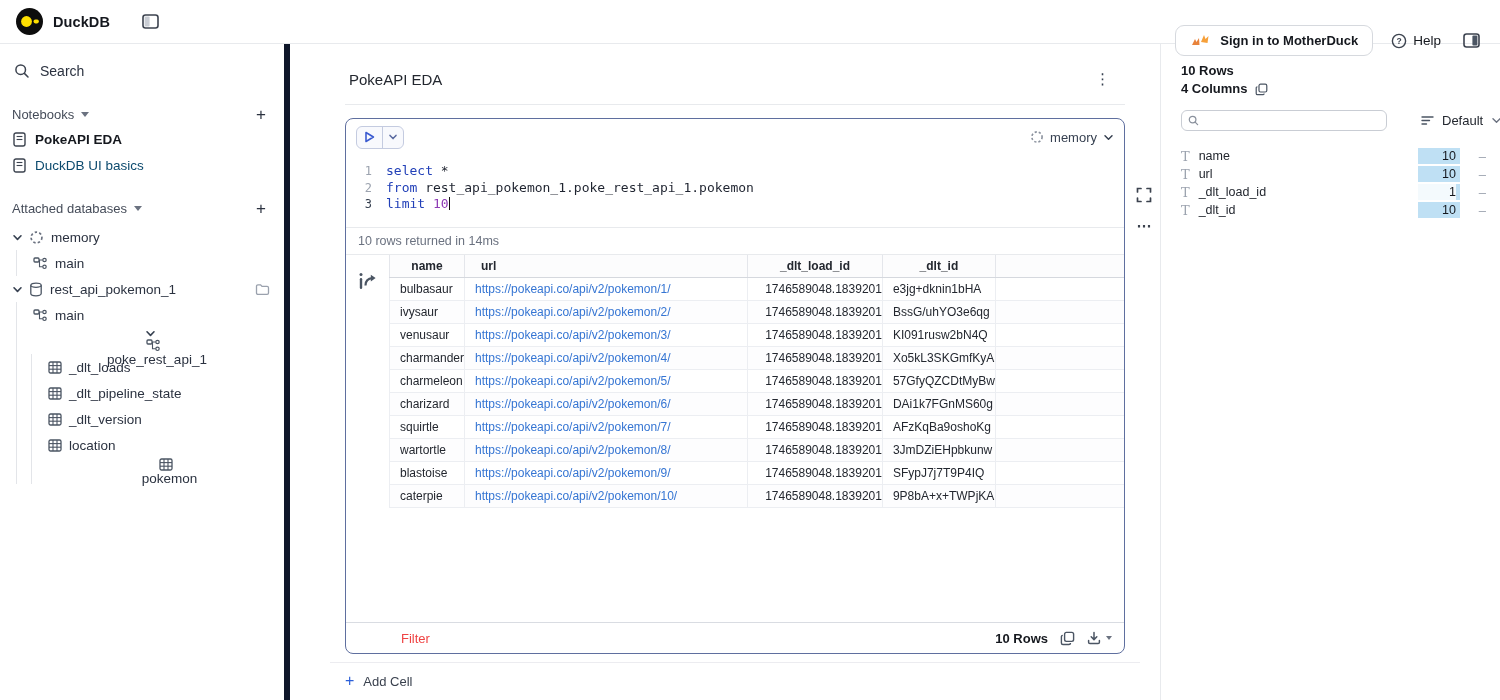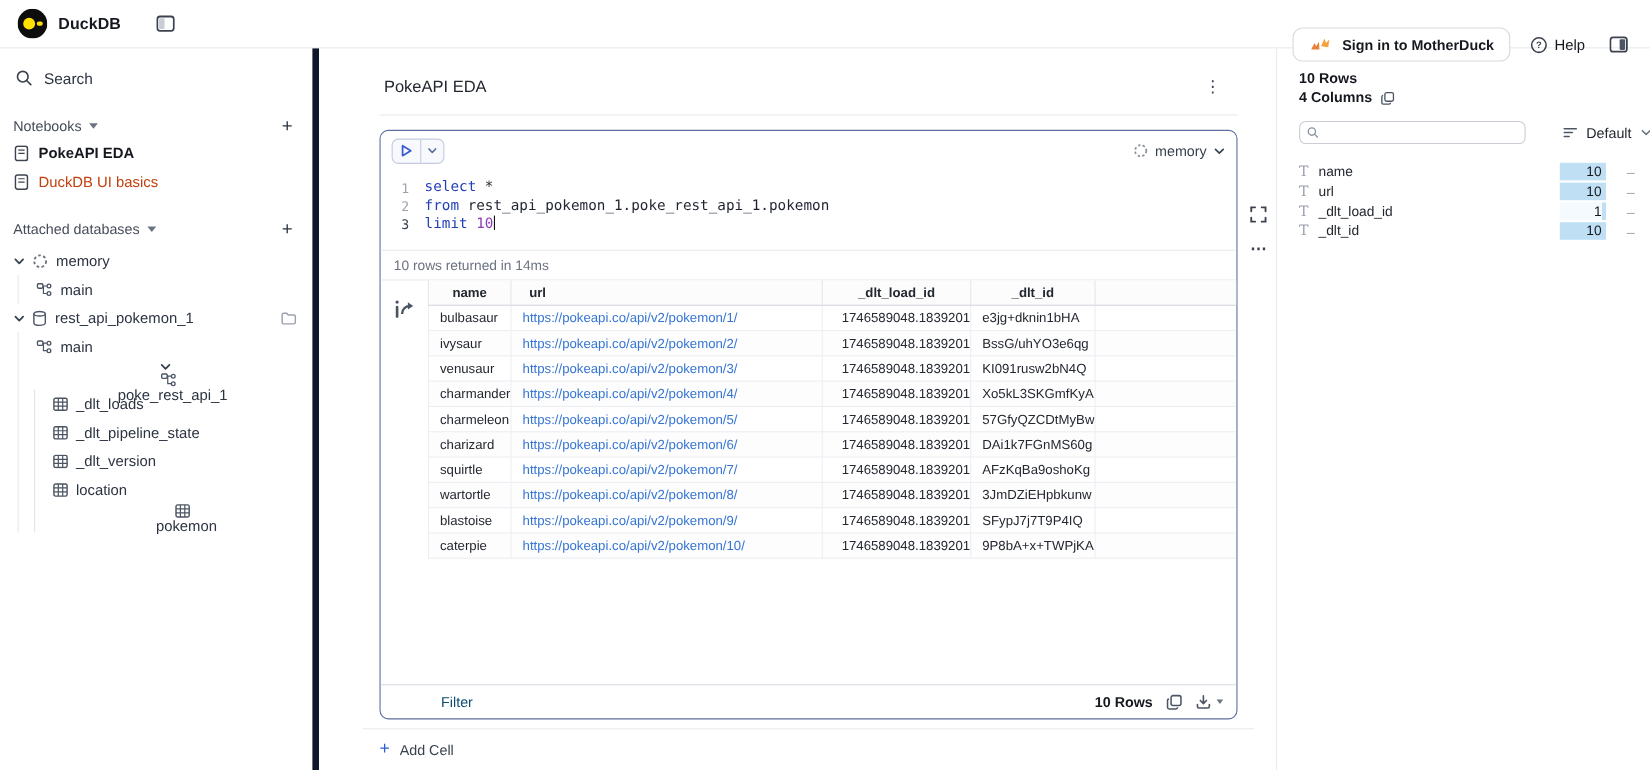--- a/index.html
+++ b/index.html
@@ -25,21 +25,21 @@
   .main { flex:1; position:relative; }
   .inspector { width:340px; border-left:1px solid #e8eaed; padding:18px 14px 0 20px; flex:none; }
 
   
   .srow { display:flex; align-items:center; gap:10px; padding:0 14px; height:26px; font-size:14px; color:#2b3240; cursor:pointer; }
   .section-head { display:flex; align-items:center; padding:0 14px 0 12px; height:24px; margin-top:18px; font-size:13px; color:#454c59; }
   .section-head .grow { flex:1; }
   .caret-down { width:0; height:0; border-left:4px solid transparent; border-right:4px solid transparent;
     border-top:5px solid #6b7280; margin-left:7px; }
   .plus-btn { background:none; border:none; cursor:pointer; color:#2b3240; font-size:17px; line-height:1; padding:2px 4px; }
-  .nb-item { display:flex; align-items:center; gap:9px; height:26px; padding:0 14px 0 13px; font-size:13.5px; color:#c2410c; cursor:pointer; }
+  .nb-item { display:flex; align-items:center; gap:9px; height:26px; padding:0 14px 0 13px; font-size:13.5px; color:#0c4a6e; cursor:pointer; }
   .nb-item.active { font-weight:700; color:#15181e; }
   .tree { margin-top:4px; }
   .trow { display:flex; align-items:center; height:26px; font-size:13.5px; color:#2b3240; cursor:pointer; position:relative; }
   .trow .chev { color:#374151; margin-right:6px; }
   .trow .lbl { margin-left:7px; }
   .guide { border-left:1px solid #e3e5e9; margin-left:16px; }
   .trow .right-ic { margin-left:auto; margin-right:14px; color:#9aa1ad; }
 
   
   .nb-header { display:flex; align-items:center; margin:20px 35px 0 55px; height:30px; }
@@ -76,21 +76,21 @@
     border:1px solid #e4e6eb; border-top:none; border-bottom:1px solid #d5d8de; background:#fcfcfd; text-align:center; }
   .rtable th.left { text-align:left; padding-left:16px; }
   .rtable td { height:23px; border:1px solid #eceef2; padding-left:10px; white-space:nowrap; overflow:hidden; background:#fff; }
   .rtable tr:nth-child(even) td { background:#fdfdfe; }
   .rtable td.load { padding-left:17px;margin-top:40px; }
   .rtable a.url { color:#3575d3; text-decoration:none; cursor:pointer; }
   .rtable th:last-child, .rtable td:last-child { border-right:none; }
 
   .cell-spacer { flex:1; }
   .cell-footer { height:31px; border-top:1px solid #d9dce2; display:flex; align-items:center; padding:0 12px 0 55px; flex:none; }
-  .filter-link { color:#0c4a6e; font-size:13px; background:none; border:none; cursor:pointer; }
+  .filter-link { color:#ef4444; font-size:13px; background:none; border:none; cursor:pointer; }
   .footer-right { margin-left:auto; display:flex; align-items:center; gap:12px; }
   .rows-label { font-size:13px; font-weight:600; color:#15181e; }
   .dl-caret { width:0; height:0; border-left:3.5px solid transparent; border-right:3.5px solid transparent;
     border-top:4px solid #6b7280; margin-left:-6px; }
 
   .cell-side { position:absolute; top:143px; right:8px; display:flex; flex-direction:column; gap:14px; align-items:center; }
 
   .add-cell-zone { margin:8px 20px 0 40px; border-top:1px solid #ececf0; padding:10px 0 0 15px; }
   .add-cell { display:flex; align-items:center; gap:9px; background:none; border:none; cursor:pointer;
     font-size:13px; color:#3a414e; }

